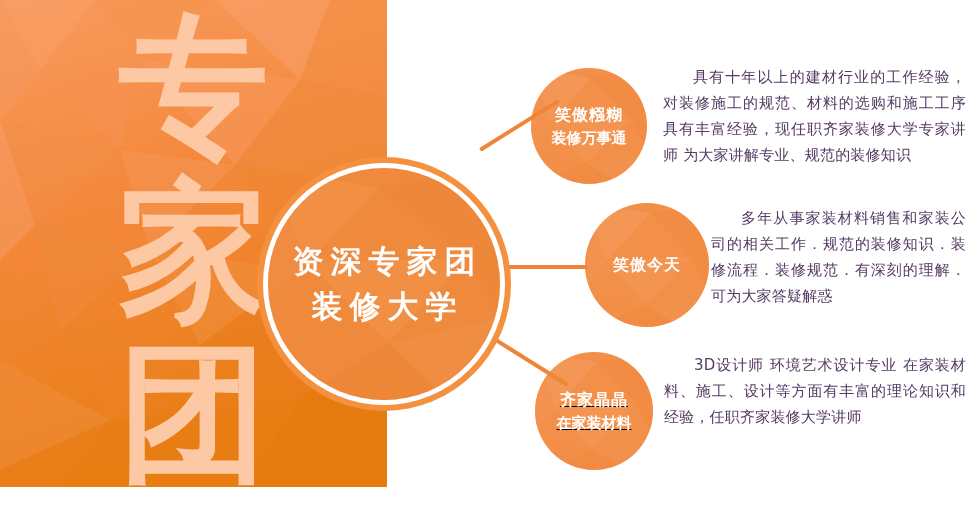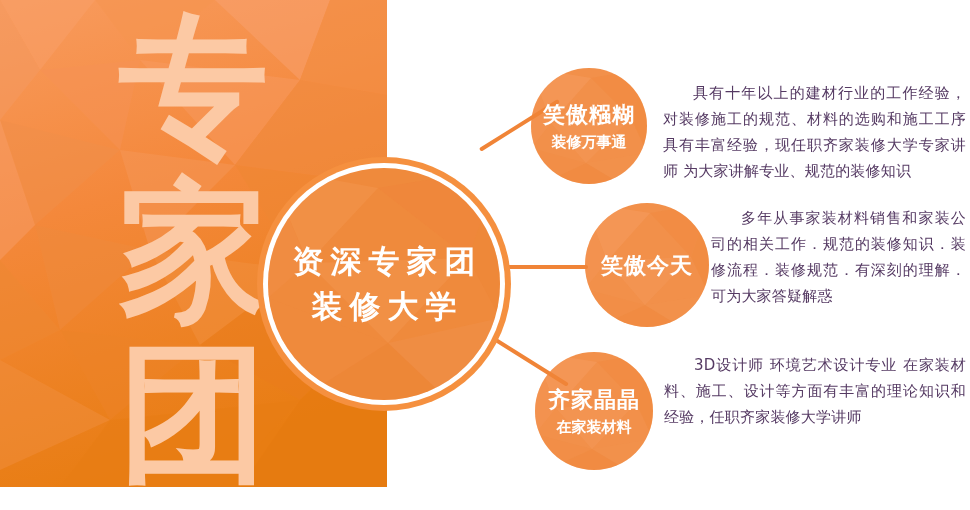--- a/index.html
+++ b/index.html
@@ -82,42 +82,42 @@
     display:flex;flex-direction:column;
     align-items:center;justify-content:center;
   }
   .person-circle .facets{position:absolute;left:0;top:0;width:100%;height:100%;}
   .person-circle .pc-name,
   .person-circle .pc-role{
     position:relative;z-index:2;
     color:#ffffff;font-weight:bold;
     white-space:nowrap;line-height:1.5;
   }
-  .person-circle .pc-name{font-size:22px;letter-spacing:1px;}
+  .person-circle .pc-name{font-size:16px;letter-spacing:1px;}
   .person-circle .pc-role{font-size:15px;letter-spacing:0px;}
 
   .person-text{
     position:absolute;
     color:#553a63;
     font-size:15px;
     line-height:26px;
     text-indent:30px;
     text-align:justify;
     font-family:"DejaVu Sans","Liberation Sans",sans-serif;
     letter-spacing:0.2px;
   }
 
   
   #circle-1{left:531px;top:68px;width:116px;height:116px;}
-  #text-1{left:663px;top:80px;width:303px;}
+  #text-1{left:663px;top:64px;width:303px;}
   
   #circle-2{left:585px;top:203px;width:124px;height:124px;}
   #text-2{left:711px;top:205px;width:255px;}
   
-  #circle-3{left:535px;top:352px;width:118px;height:118px;}
+  #circle-3{left:535px;top:352px;width:118px;height:118px;text-decoration:underline;}
   #text-3{left:664px;top:352px;width:302px;}
 </style>
 </head>
 <body>
 
 <div id="stage">
 
   <div id="left-panel">
     <svg class="poly-svg" viewBox="0 0 387 487" preserveAspectRatio="none">
       <defs>

